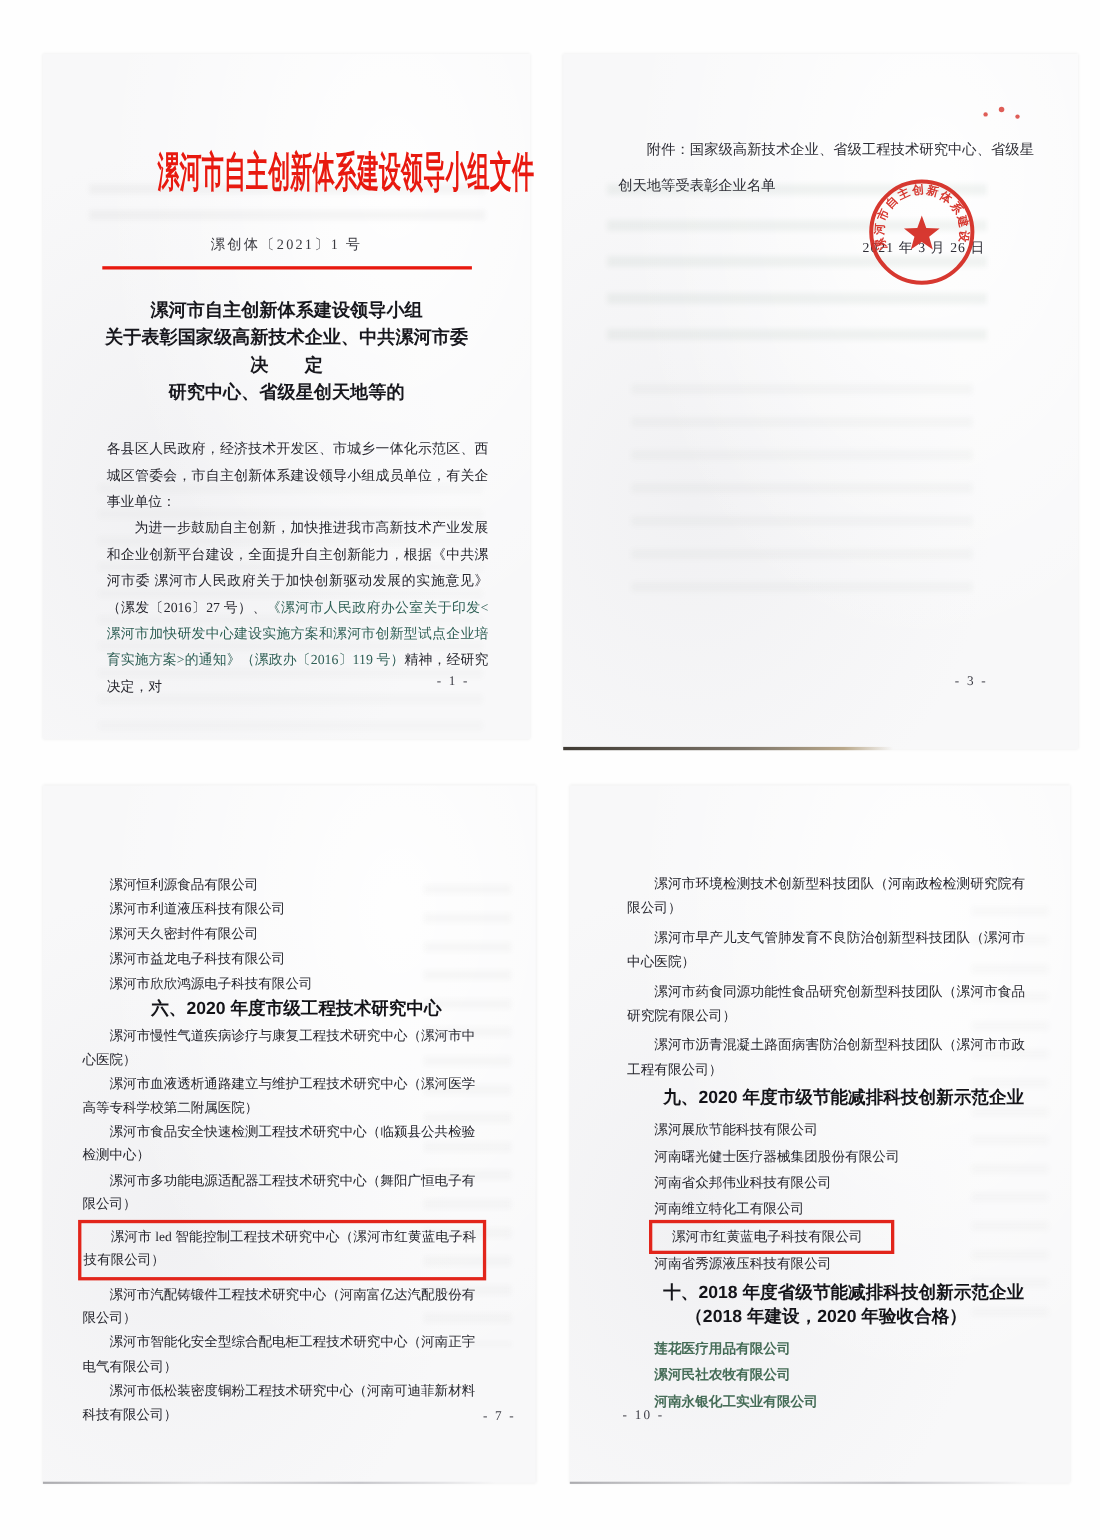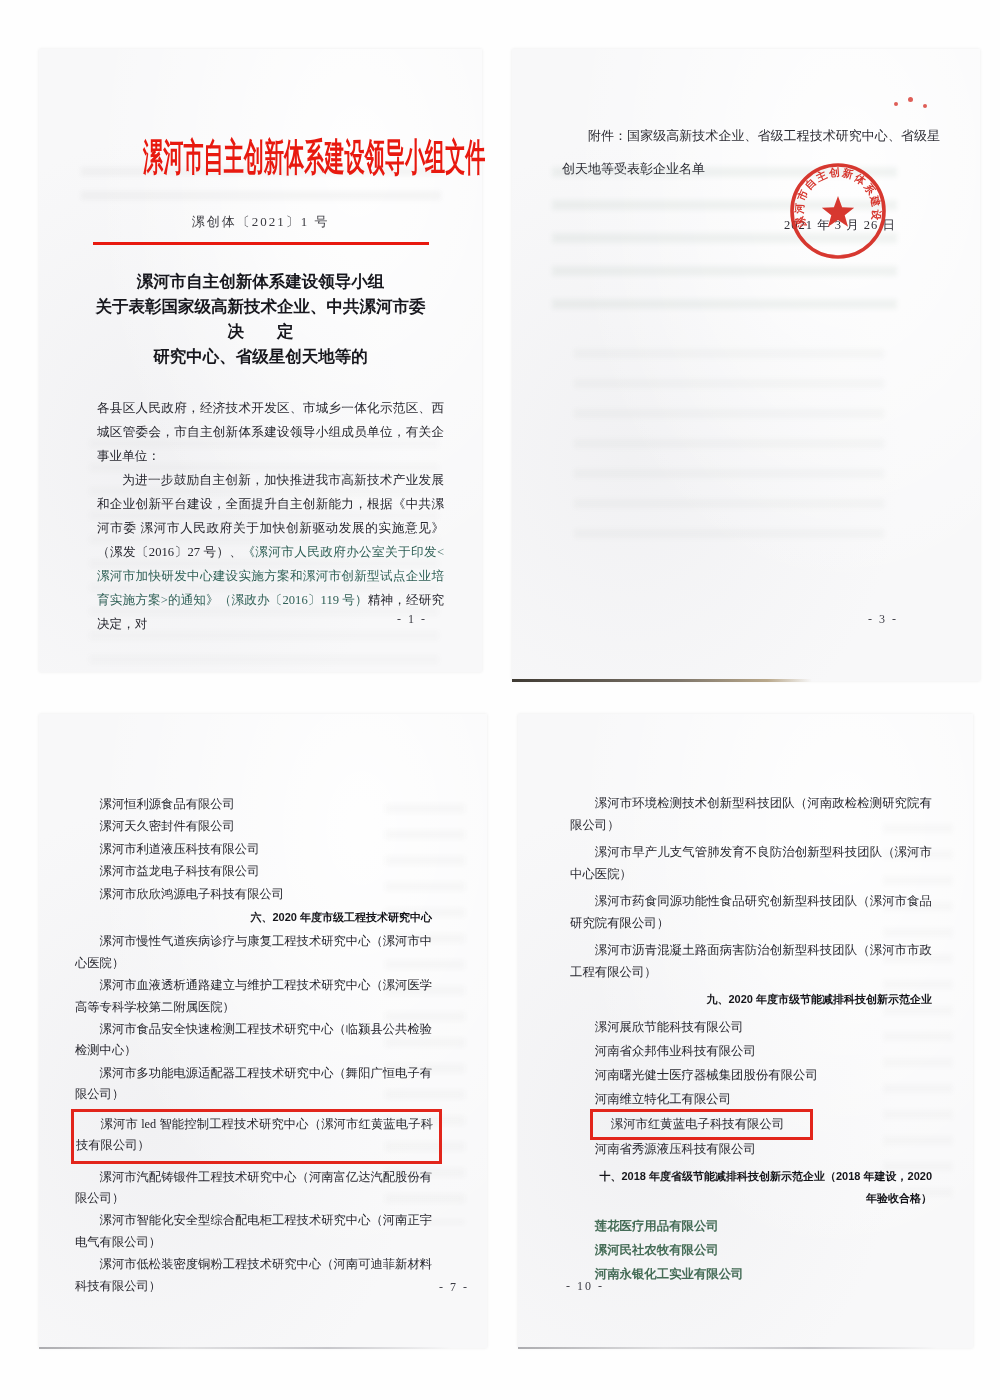--- a/index.html
+++ b/index.html
@@ -64,22 +64,22 @@
   .dot3{left:411px;top:55px;width:4px;height:4px;}
   
   .content7{position:absolute;top:80px;left:36px;width:357px;
         font-size:12.3px;line-height:21.4px;text-align:justify;color:#26262e;}
   .content10{position:absolute;top:78px;left:52px;width:362px;
         font-size:12.4px;line-height:22px;text-align:justify;color:#26262e;}
   .entry{text-indent:2em;margin:0 0 1px 0;}
   .content10 .entry{margin:0 0 5px 0;}
   .content10 .co9{margin:0 0 1px 0;line-height:23px;}
   .heading{font-family:"Liberation Sans","DejaVu Sans",sans-serif;
-        font-weight:bold;font-size:11px;color:#141419;text-indent:2em;
-        text-align:right;margin:2px 0 3px 0;}
+        font-weight:bold;font-size:16px;color:#141419;text-indent:2em;
+        text-align:center;margin:2px 0 3px 0;}
   .content10 .heading{margin:4px 0 6px 0;line-height:22px;}
   .red-box{border:3px solid #e2251b;margin:3px -10px 3px -4px;padding:2px 6px 4px 2px;}
   .red-box .entry{margin:0;}
   .line-highlight{text-indent:2em;margin:0 0 1px 0;line-height:23px;}
   .red-box-inline{display:inline-block;border:3px solid #e2251b;
         padding:1px 26px 1px 18px;margin:-3px 0 -3px -5px;text-indent:0;}
   .entry-tint{color:#456c57;font-weight:bold;}
 </style>
 </head>
 <body>
@@ -124,22 +124,22 @@
       </text>
     </svg>
     <div class="pageno pageno-3">- 3 -</div>
   </section>
 
   <section class="page page7">
     <div class="bleed bleed-7"></div>
     <div class="content7">
       <div>
           <div class="entry">漯河恒利源食品有限公司</div>
+          <div class="entry">漯河市利道液压科技有限公司</div>
           <div class="entry">漯河天久密封件有限公司</div>
-          <div class="entry">漯河市利道液压科技有限公司</div>
           <div class="entry">漯河市益龙电子科技有限公司</div>
           <div class="entry">漯河市欣欣鸿源电子科技有限公司</div>
         </div>
       <h2 class="heading">六、2020 年度市级工程技术研究中心</h2>
       <div>
           <div class="entry">漯河市慢性气道疾病诊疗与康复工程技术研究中心（漯河市中心医院）</div>
           <div class="entry">漯河市血液透析通路建立与维护工程技术研究中心（漯河医学高等专科学校第二附属医院）</div>
           <div class="entry">漯河市食品安全快速检测工程技术研究中心（临颍县公共检验检测中心）</div>
           <div class="entry">漯河市多功能电源适配器工程技术研究中心（舞阳广恒电子有限公司）</div>
         </div>
@@ -160,22 +160,22 @@
     <div class="content10">
       <div>
           <div class="entry">漯河市环境检测技术创新型科技团队（河南政检检测研究院有限公司）</div>
           <div class="entry">漯河市早产儿支气管肺发育不良防治创新型科技团队（漯河市中心医院）</div>
           <div class="entry">漯河市药食同源功能性食品研究创新型科技团队（漯河市食品研究院有限公司）</div>
           <div class="entry">漯河市沥青混凝土路面病害防治创新型科技团队（漯河市市政工程有限公司）</div>
         </div>
       <h2 class="heading">九、2020 年度市级节能减排科技创新示范企业</h2>
       <div>
           <div class="entry co9">漯河展欣节能科技有限公司</div>
+          <div class="entry co9">河南曙光健士医疗器械集团股份有限公司</div>
           <div class="entry co9">河南省众邦伟业科技有限公司</div>
-          <div class="entry co9">河南曙光健士医疗器械集团股份有限公司</div>
           <div class="entry co9">河南维立特化工有限公司</div>
         </div>
       <div class="line-highlight">
         <span class="red-box-inline"><span>漯河市红黄蓝电子科技有限公司</span></span>
       </div>
       <div>
           <div class="entry co9">河南省秀源液压科技有限公司</div>
         </div>
       <h2 class="heading">十、2018 年度省级节能减排科技创新示范企业（2018 年建设，2020 年验收合格）</h2>
       <div>

